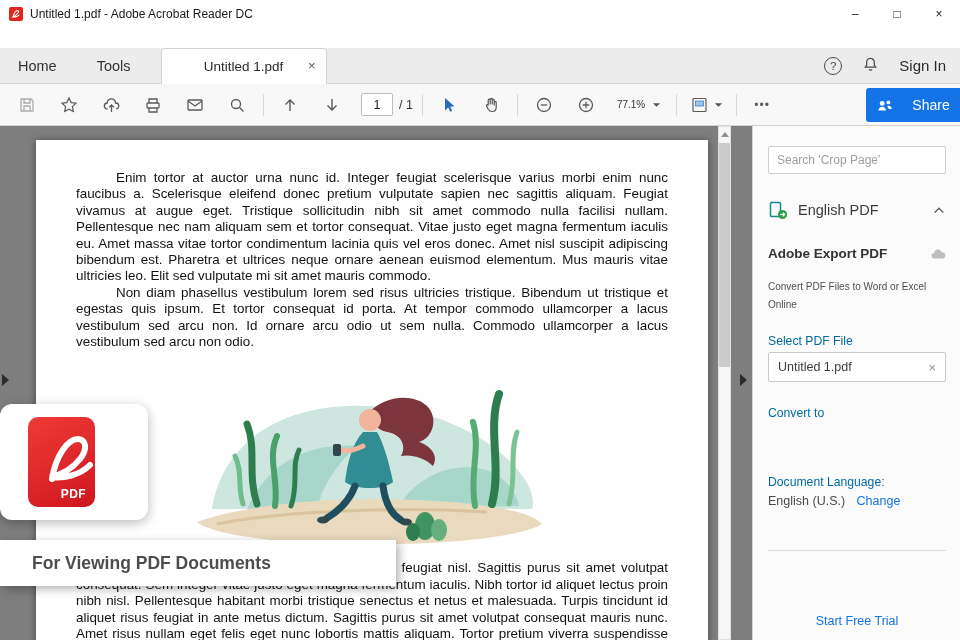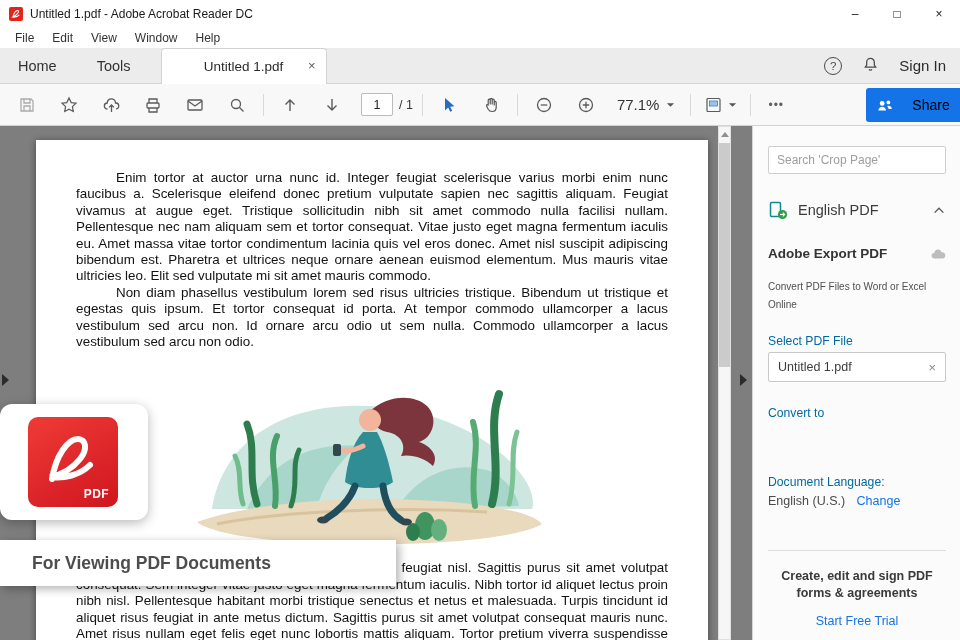--- a/index.html
+++ b/index.html
@@ -28,24 +28,24 @@
   .tab-right { margin-left:auto; display:flex; align-items:center; gap:20px; margin-right:14px; }
   .help-circle { width:18px; height:18px; border:1.4px solid #4a4a4a; border-radius:50%; font-size:11.5px; color:#4a4a4a; display:flex; align-items:center; justify-content:center; }
   .signin { font-size:15px; color:#2b2b2b; }
 
   
   .toolbar { position:absolute; top:84px; left:0; width:960px; height:42px; background:#f8f8f8; border-bottom:1px solid #d2d2d2; display:flex; align-items:center; padding-left:6px; }
   .tbtn { width:42px; height:30px; display:flex; align-items:center; justify-content:center; background:transparent; border:none; }
   .sep { width:1px; height:22px; background:#d9d9d9; margin:0 5px; }
   .page-input { width:32px; height:23px; margin:0 6px 0 8px; border:1px solid #bcbcbc; border-radius:2px; background:#fff; text-align:center; font-size:12.5px; color:#222; font-family:inherit; }
   .page-total { font-size:12.5px; color:#333; margin-right:4px; }
-  .zoom-ctl { display:flex; align-items:center; gap:7px; padding:0 10px; height:30px; background:transparent; border:none; font-size:15px; color:#333; font-family:inherit; }
+  .zoom-ctl { display:flex; align-items:center; gap:7px; padding:0 10px; height:30px; background:transparent; border:none; font-size:10px; color:#333; font-family:inherit; }
   .fit-ctl { display:flex; align-items:center; gap:5px; padding:0 8px; height:30px; background:transparent; border:none; }
   .more-btn { border:none; background:transparent; font-size:12px; letter-spacing:1px; color:#5f5f5f; padding:0 12px; font-family:inherit; }
-  .share-btn { margin-left:auto; width:94px; height:34px; background:#1473e6; color:#000000; border:none; border-radius:3px 0 0 3px; display:flex; align-items:center; justify-content:center; gap:19px; font-size:14px; font-family:inherit; }
+  .share-btn { margin-left:auto; width:94px; height:34px; background:#1473e6; color:#ffffff; border:none; border-radius:3px 0 0 3px; display:flex; align-items:center; justify-content:center; gap:19px; font-size:14px; font-family:inherit; }
 
   
   .workspace { position:absolute; top:126px; left:0; width:960px; height:514px; background:#7e7e7e; overflow:hidden; }
 
   .page { position:absolute; left:36px; top:14px; width:672px; height:800px; background:#fff; box-shadow:0 1px 7px rgba(0,0,0,.45); padding:30px 40px; z-index:1; }
   .para { margin:0; text-indent:40px; text-align:justify; font-size:13.4px; line-height:16.4px; color:#121212; }
   .illustration { width:370px; height:200px; margin:4px auto 6px auto; }
 
   .scrollbar { position:absolute; left:718px; top:0; width:13px; height:514px; background:#f6f6f6; border:1px solid #e0e0e0; z-index:2; }
   .sb-up { width:0; height:0; margin:5px auto 0 auto; border-left:4px solid transparent; border-right:4px solid transparent; border-bottom:5px solid #8f8f8f; }
@@ -75,21 +75,21 @@
   .box-caret { margin-left:auto; }
   .lang-row { position:absolute; left:15px; top:368px; font-size:12.5px; color:#4a4a4a; }
   .link { color:#1473e6; text-decoration:none; }
   .lang-row .link { margin-left:8px; }
   .divider { position:absolute; left:15px; top:424px; width:178px; height:1px; background:#dcdcdc; }
   .promo { position:absolute; left:10px; top:442px; width:188px; text-align:center; font-size:12.5px; font-weight:bold; color:#3a3a3a; line-height:17px; }
   .trial { position:absolute; left:0; top:488px; width:208px; text-align:center; font-size:12.5px; }
 
   
   .overlay-card { position:absolute; left:0; top:278px; width:148px; height:116px; background:#fff; border-radius:12px; box-shadow:0 3px 12px rgba(0,0,0,.28); z-index:5; }
-  .pdf-badge { position:absolute; left:28px; top:13px; width:90px; height:90px; border-radius:10px; background:linear-gradient(150deg,#ef3b37,#cf161f); }
+  .pdf-badge { position:absolute; left:28px; top:13px; width:67px; height:90px; border-radius:10px; background:linear-gradient(150deg,#ef3b37,#cf161f); }
   .pdf-text { position:absolute; right:9px; bottom:6px; color:#fff; font-weight:bold; font-size:12px; letter-spacing:.4px; }
   .overlay-banner { position:absolute; left:0; top:414px; width:396px; height:46px; background:#fff; box-shadow:3px 3px 9px rgba(0,0,0,.3); display:flex; align-items:center; padding-left:32px; z-index:5; }
   .banner-text { font-size:17.5px; font-weight:bold; color:#4d4d4d; }
 </style>
 </head>
 <body>
 
 <div class="app">
 
   <div class="titlebar">
@@ -100,27 +100,20 @@
         </svg>
     </span>
     <span class="win-title">Untitled 1.pdf - Adobe Acrobat Reader DC</span>
     <div class="win-controls">
       <button class="win-btn">–</button>
       <button class="win-btn">□</button>
       <button class="win-btn">×</button>
     </div>
   </div>
 
-  <div class="menubar">
-    <span class="menu-item">File</span>
-    <span class="menu-item">Edit</span>
-    <span class="menu-item">View</span>
-    <span class="menu-item">Window</span>
-    <span class="menu-item">Help</span>
-  </div>
 
   <div class="tabbar">
     <span class="tab-link tab-home">Home</span>
     <span class="tab-link tab-tools">Tools</span>
     <div class="doc-tab">
       <span>Untitled 1.pdf</span>
       <span class="tab-close">×</span>
     </div>
     <div class="tab-right">
       <div class="help-circle">?</div>
@@ -312,21 +305,20 @@
         <span>Untitled 1.pdf</span>
         <span class="clear-x">×</span>
       </div>
       <div class="field-label lbl-convert">Convert to</div>
       <div class="field-label lbl-lang">Document Language:</div>
       <div class="lang-row">
         <span>English (U.S.)</span>
         <a href="#" class="link">Change</a>
       </div>
       <div class="divider"></div>
-      <div class="promo">Create, edit and sign PDF forms &amp; agreements</div>
       <div class="trial"><a href="#" class="link">Start Free Trial</a></div>
     </div>
 
     <div class="overlay-card">
       <div class="pdf-badge">
         <svg width="90" height="90" viewBox="0 0 90 90">
             <path d="M24 62 C28 38 40 22 50 22 C58 22 60 32 52 42 C44 52 32 58 22 60 C36 62 52 58 62 48" fill="none" stroke="#fff" stroke-width="6" stroke-linecap="round"></path>
           </svg>
         <span class="pdf-text">PDF</span>
       </div>

